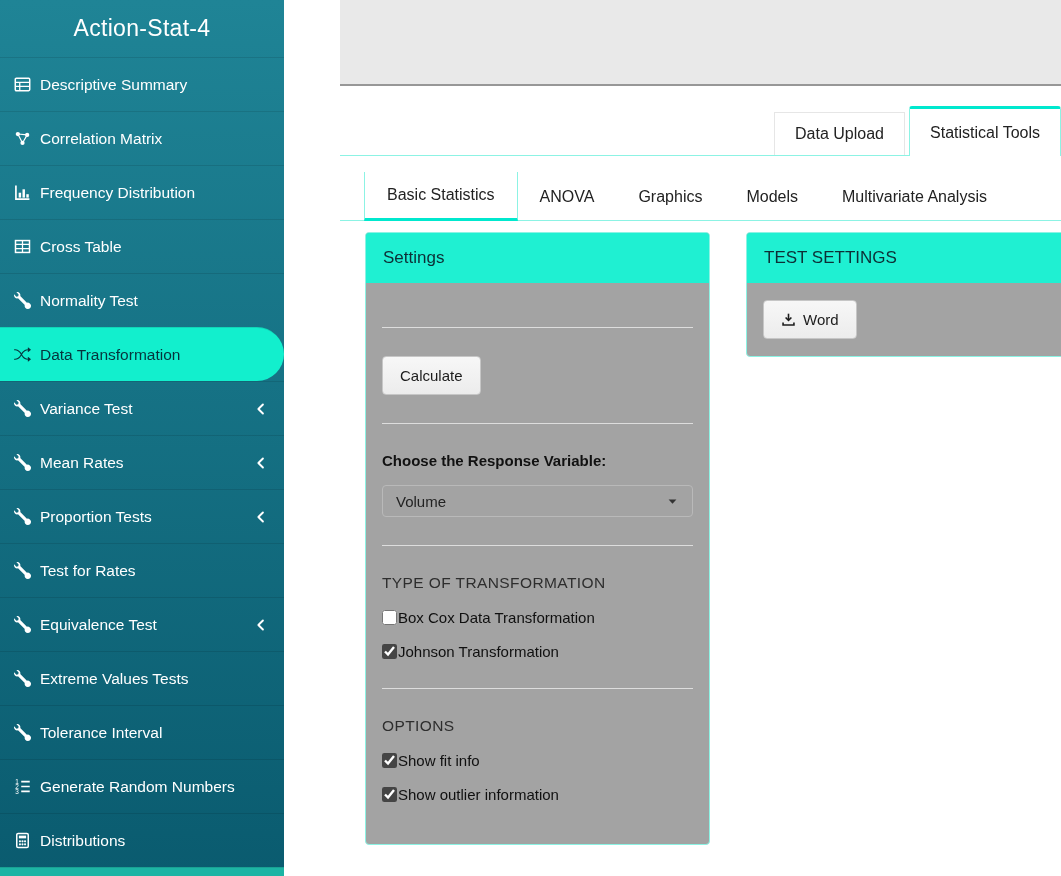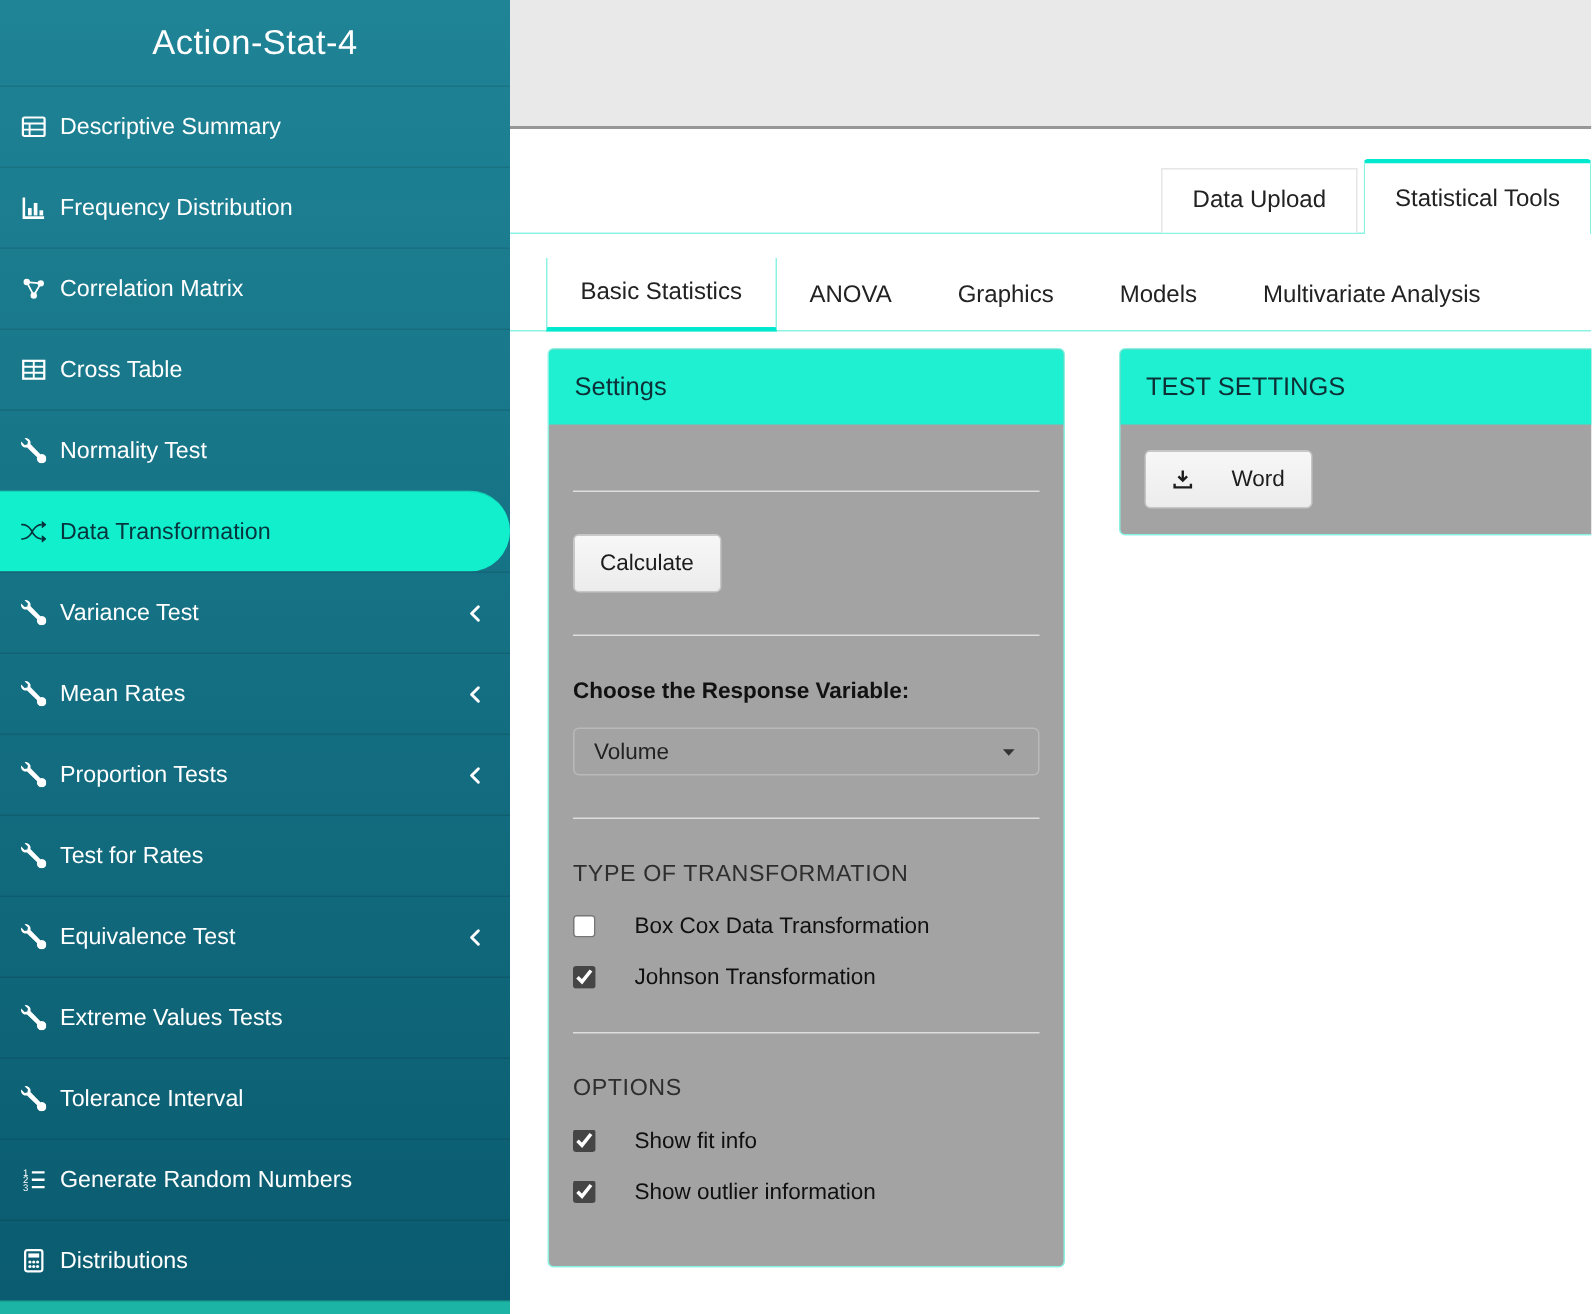--- a/index.html
+++ b/index.html
@@ -7,21 +7,21 @@
   body {
     font-family: "Liberation Sans", "DejaVu Sans", sans-serif;
     background: #fff;
     overflow: hidden;
     position: relative;
     color: #222;
   }
 
   
   .sidebar {
-    position: absolute; left: 0; top: 0; bottom: 0; width: 340px;
+    position: absolute; left: 0; top: 0; bottom: 0; width: 284px;
     background: linear-gradient(180deg, var(--sidebar-top, #1f8496), var(--sidebar-bottom, #0a5b6f));
     z-index: 2;
   }
   .sidebar-title {
     height: 57px; display: flex; align-items: center; justify-content: center;
     color: #fff; font-size: 23px; letter-spacing: .3px;
   }
   .menu-item {
     height: 54px; display: flex; align-items: center; gap: 9px;
     padding: 0 16px 0 14px; color: #fff; font-size: 15.5px; cursor: pointer;
@@ -89,41 +89,41 @@
   .settings-card { width: 345px; }
   .test-card { width: 380px; }
   .card-body { padding: 16px 16px 24px; }
   .test-card .card-body { padding: 17px 16px; }
 
   .spacer { height: 28px; }
   hr.divider { border: 0; border-top: 1px solid #ddd; margin: 28px 0; }
   .card-body > hr.divider:first-of-type { margin-top: 0; }
 
   .btn {
-    display: inline-flex; align-items: center; gap: 25px;
+    display: inline-flex; align-items: center; gap: 7px;
     background: linear-gradient(#f7f7f7, #ececec);
     border: 1px solid #c6c6c6; border-radius: 4px;
     padding: 10px 17px; font-size: 15px; color: #1c1c1c; cursor: pointer;
     font-family: inherit;
   }
   .btn .icon { width: 15px; height: 15px; }
 
   .field-label { font-weight: bold; font-size: 15px; color: #111; margin-bottom: 16px; }
 
   .select {
     display: flex; align-items: center; justify-content: space-between;
     border: 1px solid #b9b9b9; border-radius: 4px;
     height: 32px; padding: 0 13px; font-size: 15px; color: #222; cursor: pointer;
   }
   .select .icon { width: 13px; height: 13px; color: #333; }
 
   .section-heading { font-size: 15.5px; color: #2e2e2e; letter-spacing: .4px; margin-bottom: 4px; }
 
   .check-row {
-    display: flex; align-items: center; gap: 26px;
+    display: flex; align-items: center; gap: 1px;
     font-size: 15px; color: #101010; margin: 17px 0; cursor: pointer;
   }
   .check-row input { width: 15px; height: 15px; accent-color: #454545; margin: 0; flex: none; cursor: pointer; }
 </style>
 </head>
 <body>
 
 <svg width="0" height="0" style="position:absolute" aria-hidden="true">
   <defs>
     <symbol id="i-table" viewBox="0 0 16 16">
@@ -193,30 +193,30 @@
 
       <div class="menu-item">
         <svg class="icon">
             <use href="#i-table"></use>
           </svg>
         <span>Descriptive Summary</span>
       </div>
 
       <div class="menu-item">
         <svg class="icon">
+            <use href="#i-network"></use>
+          </svg>
+        <span>Correlation Matrix</span>
+      </div>
+
+      <div class="menu-item">
+        <svg class="icon">
             <use href="#i-chart"></use>
           </svg>
         <span>Frequency Distribution</span>
-      </div>
-
-      <div class="menu-item">
-        <svg class="icon">
-            <use href="#i-network"></use>
-          </svg>
-        <span>Correlation Matrix</span>
       </div>
 
       <div class="menu-item">
         <svg class="icon">
             <use href="#i-grid"></use>
           </svg>
         <span>Cross Table</span>
       </div>
 
       <div class="menu-item">

